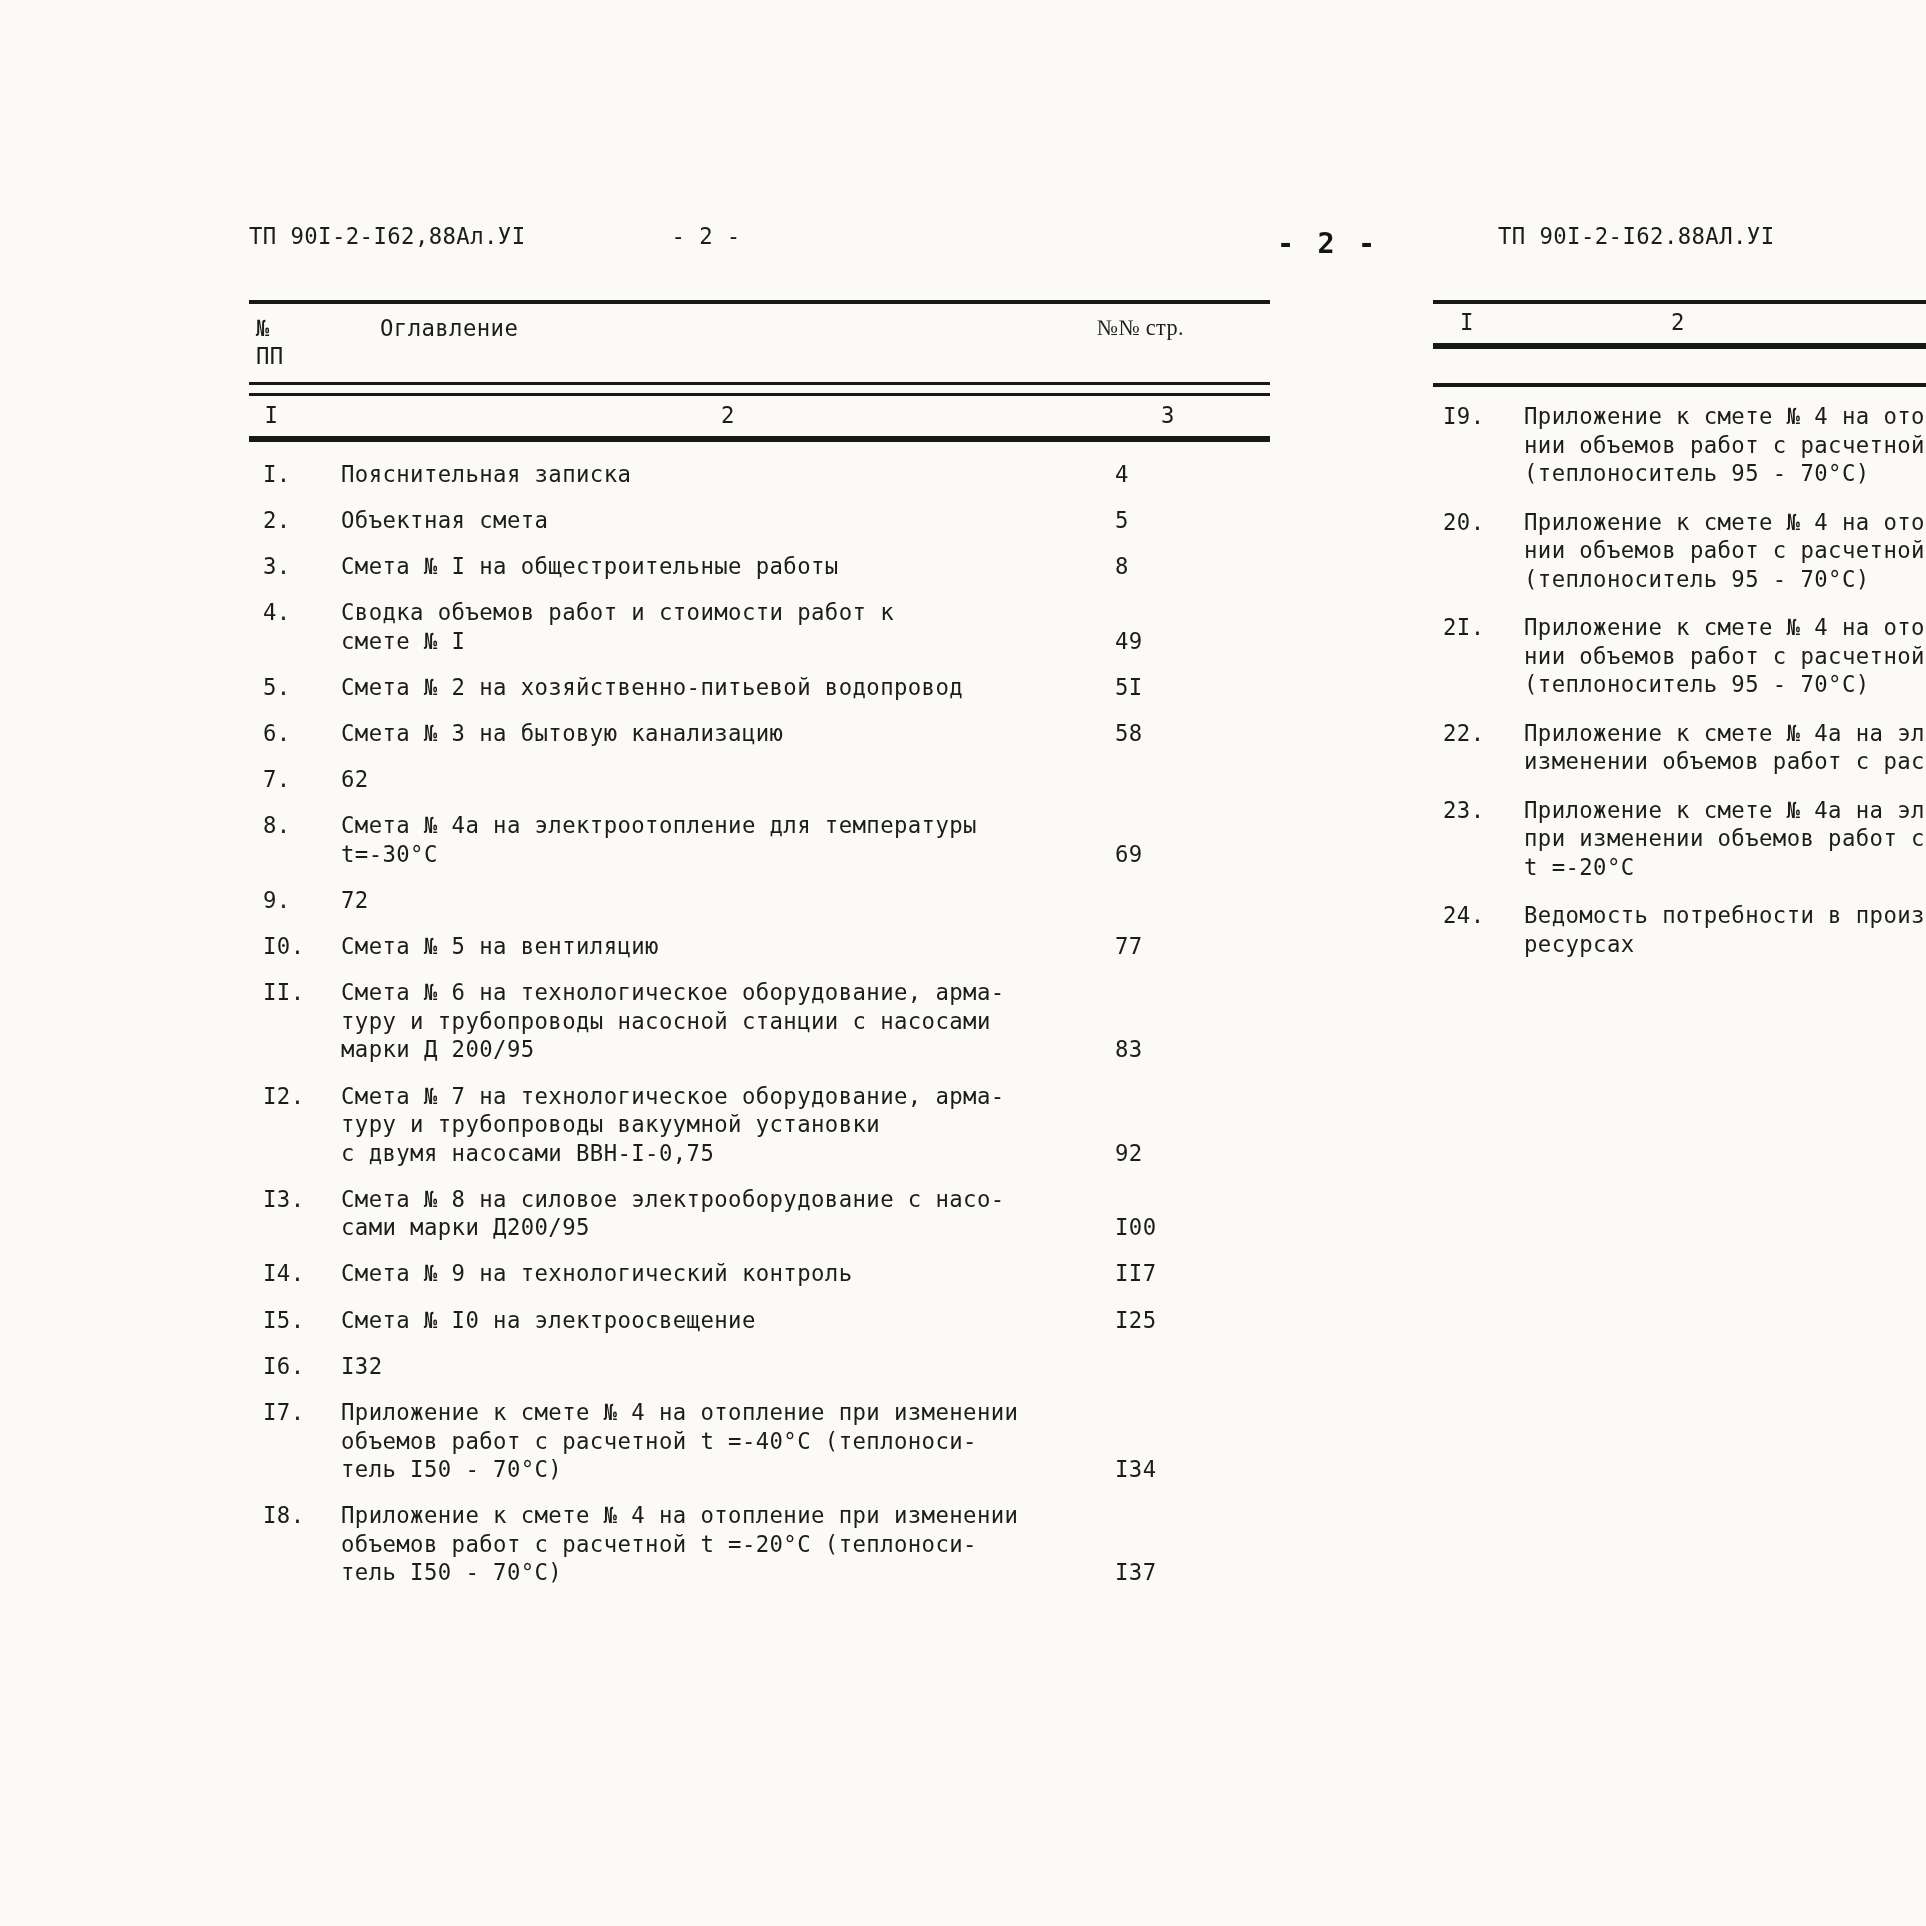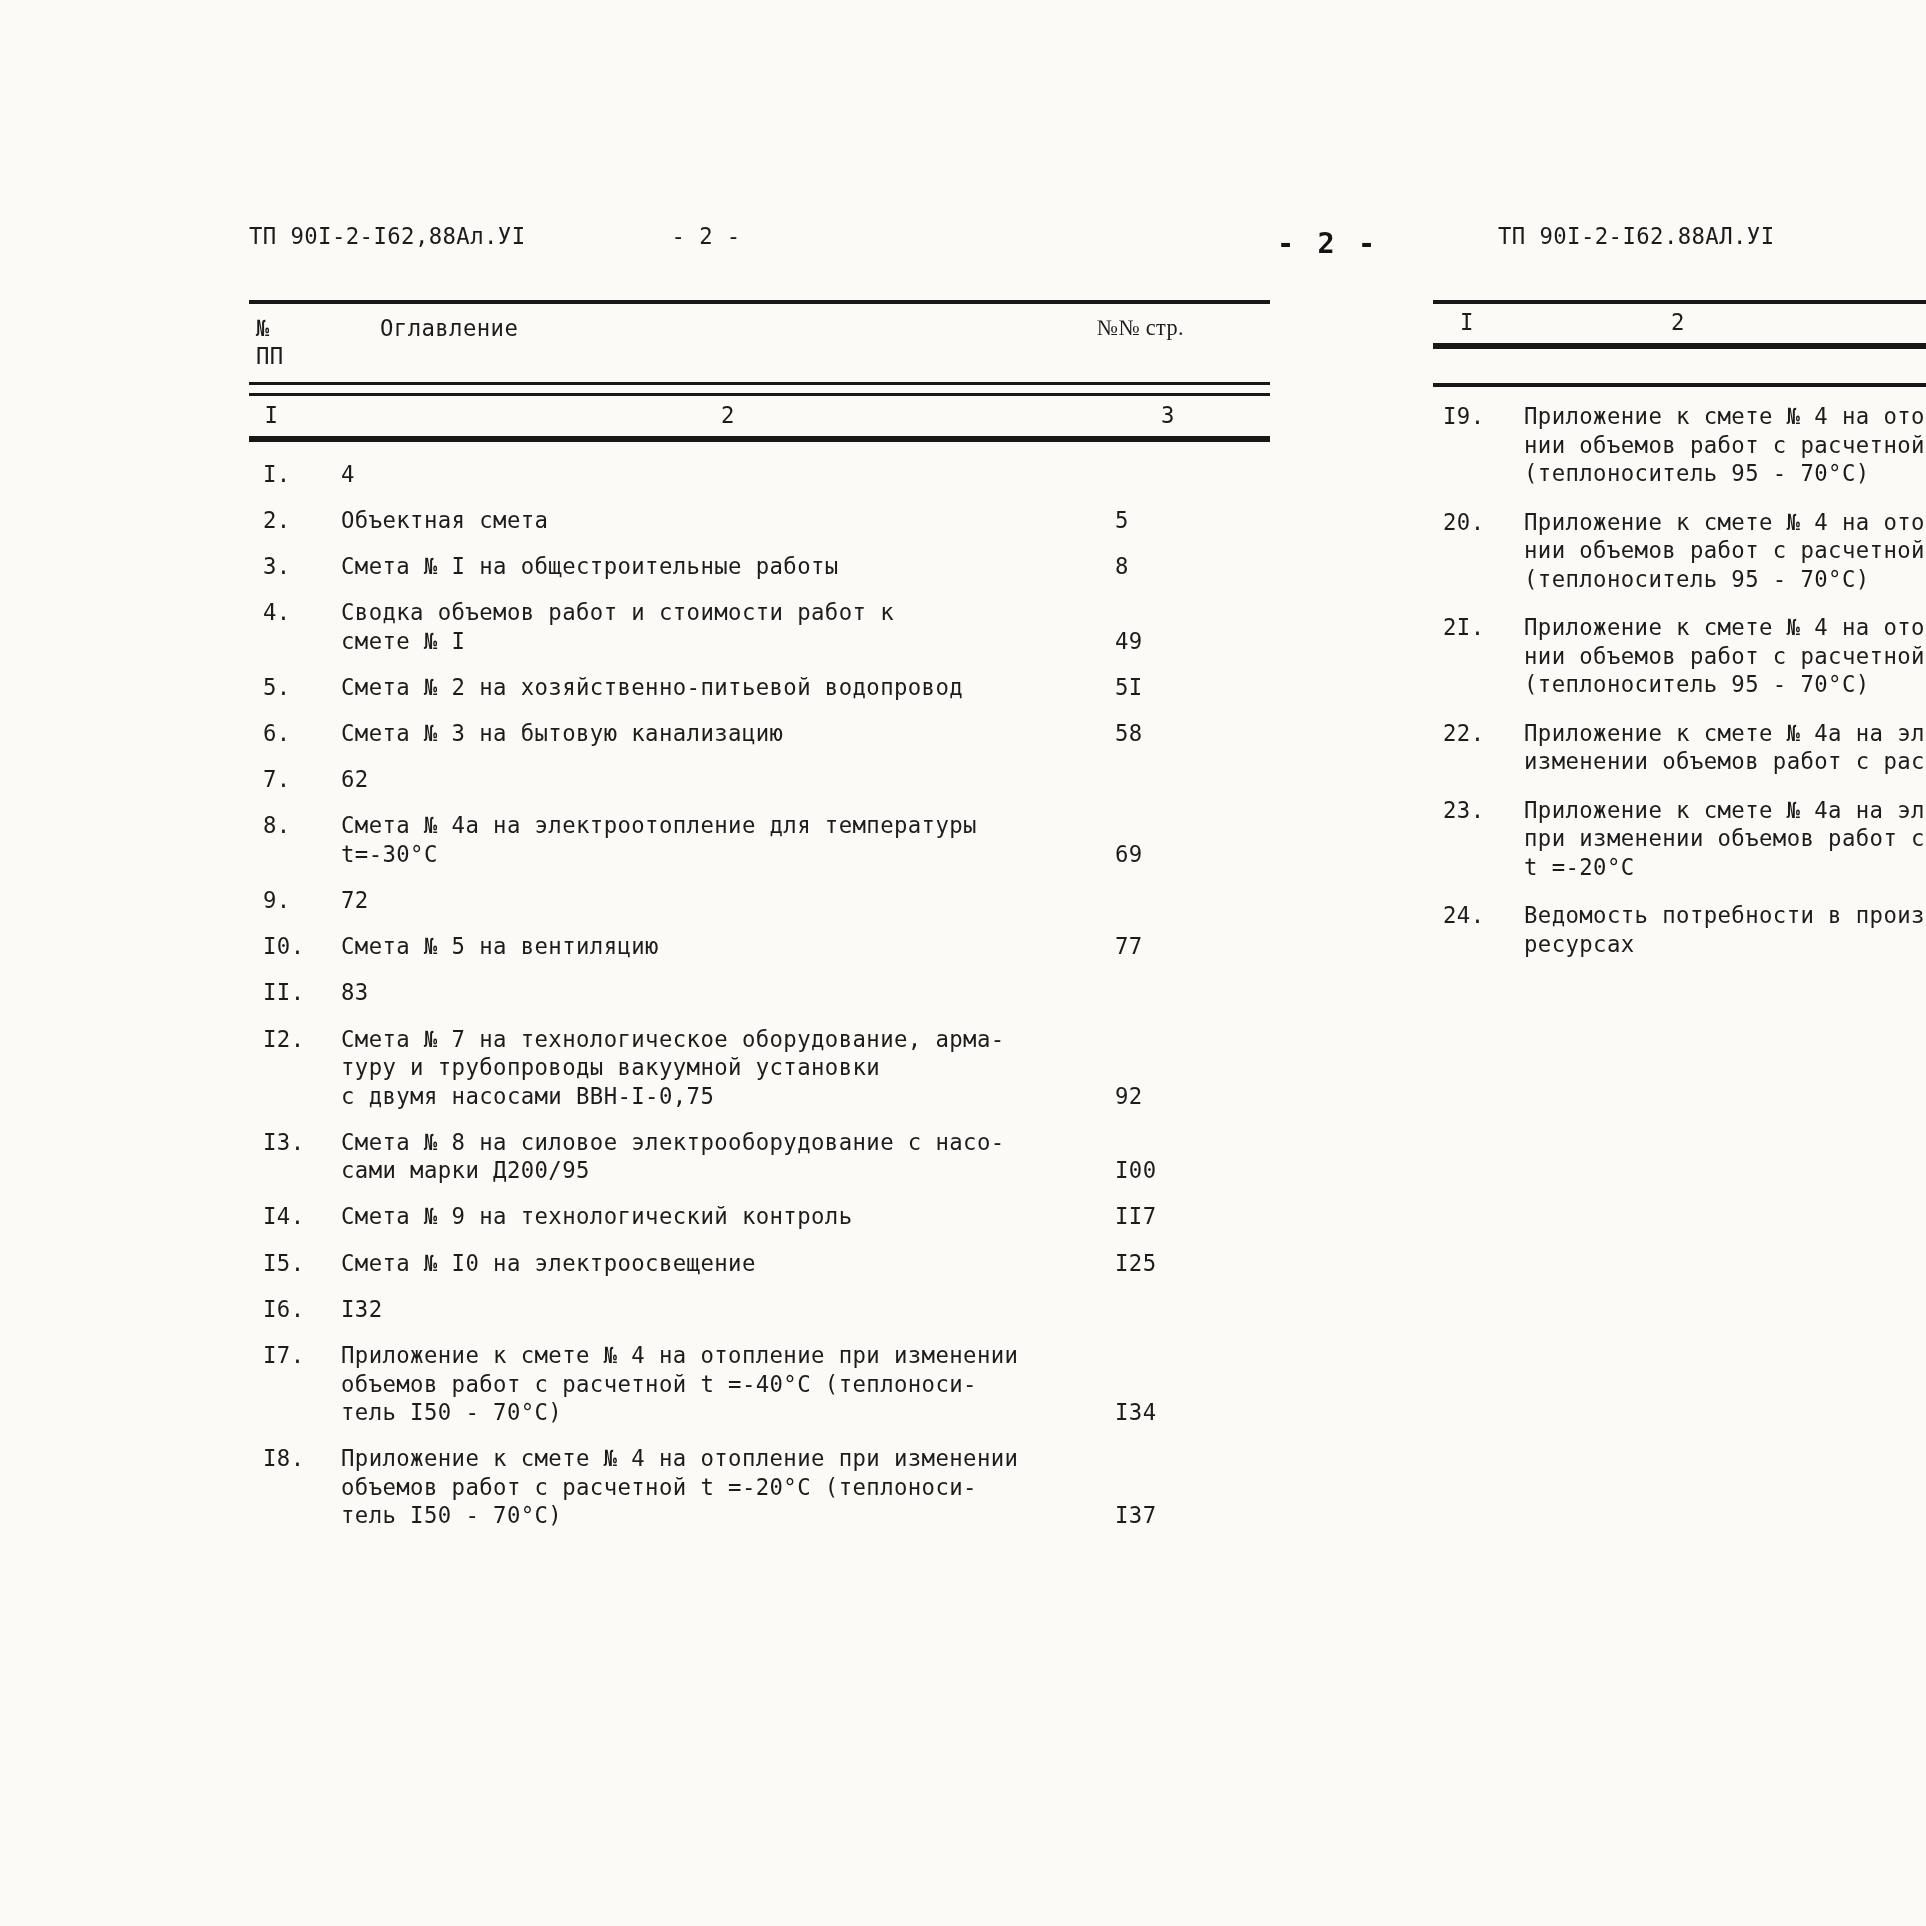--- a/index.html
+++ b/index.html
@@ -102,20 +102,21 @@
     <div class="c2">2</div>
     <div class="c3">3</div>
   </div>
 
   <div class="rule-thick"></div>
 
   <div class="toc-list">
 
       <div class="toc-row">
         <div class="toc-num">I.</div>
+        <div class="toc-title">Пояснительная записка</div>
         <div class="toc-page">4</div>
       </div>
 
       <div class="toc-row">
         <div class="toc-num">2.</div>
         <div class="toc-title">Объектная смета</div>
         <div class="toc-page">5</div>
       </div>
 
       <div class="toc-row">
@@ -161,20 +162,23 @@
       </div>
 
       <div class="toc-row">
         <div class="toc-num">I0.</div>
         <div class="toc-title">Смета № 5 на вентиляцию</div>
         <div class="toc-page">77</div>
       </div>
 
       <div class="toc-row">
         <div class="toc-num">II.</div>
+        <div class="toc-title">Смета № 6 на технологическое оборудование, арма-
+туру и трубопроводы насосной станции с насосами
+марки Д 200/95</div>
         <div class="toc-page">83</div>
       </div>
 
       <div class="toc-row">
         <div class="toc-num">I2.</div>
         <div class="toc-title">Смета № 7 на технологическое оборудование, арма-
 туру и трубопроводы вакуумной установки
 с двумя насосами ВВН-I-0,75</div>
         <div class="toc-page">92</div>
       </div>

